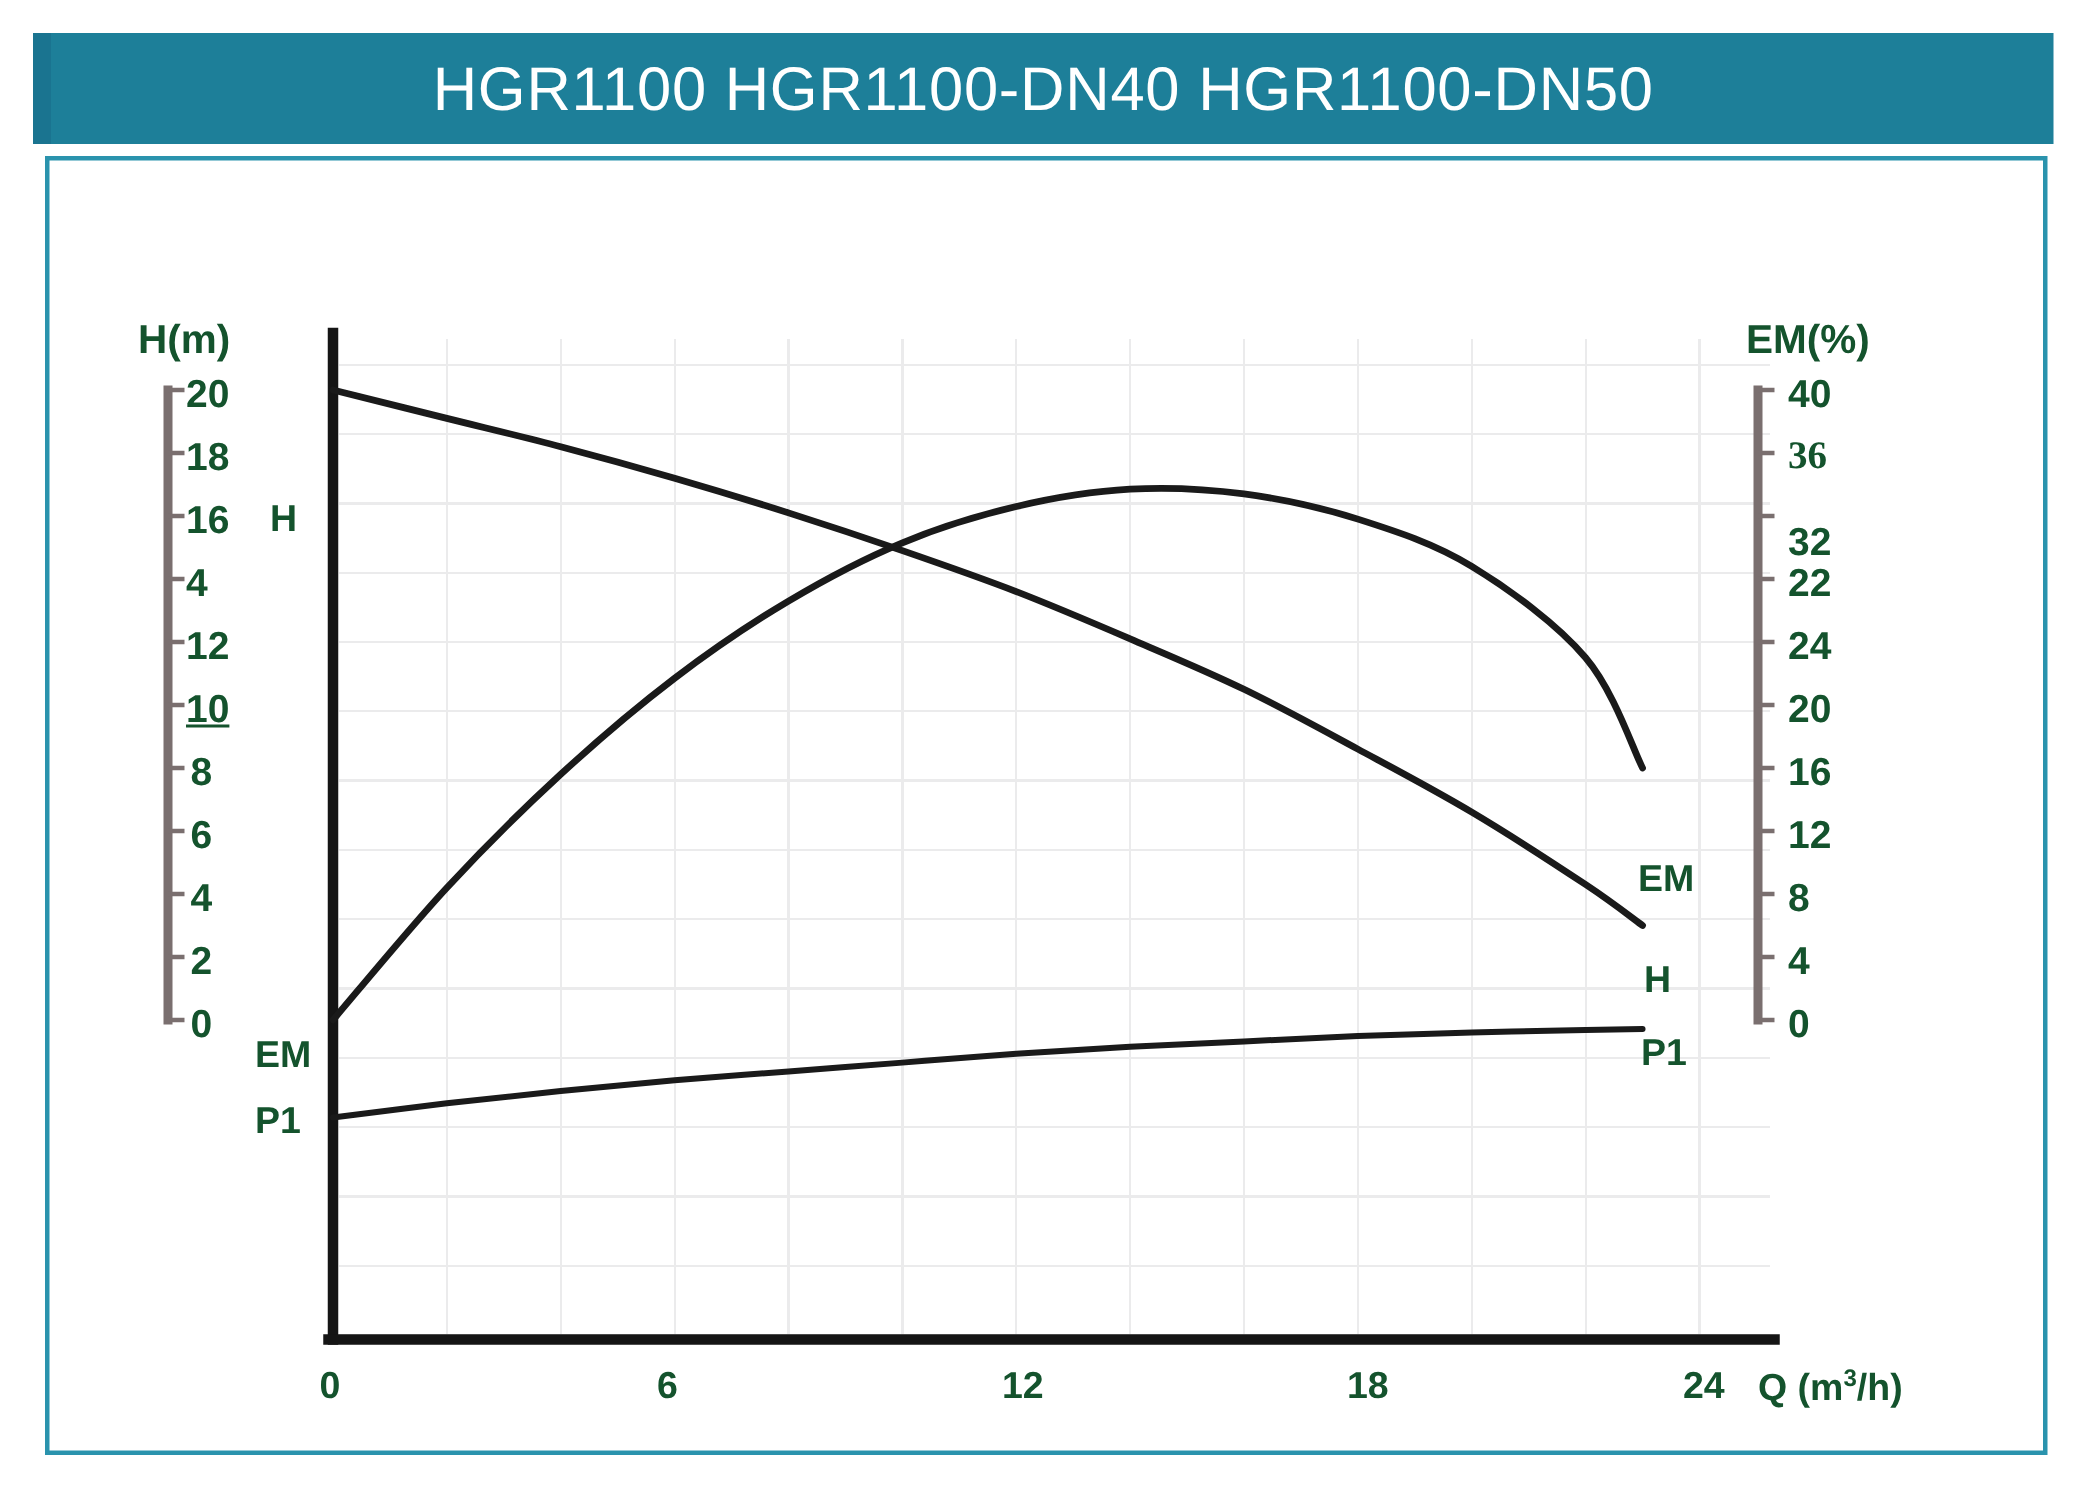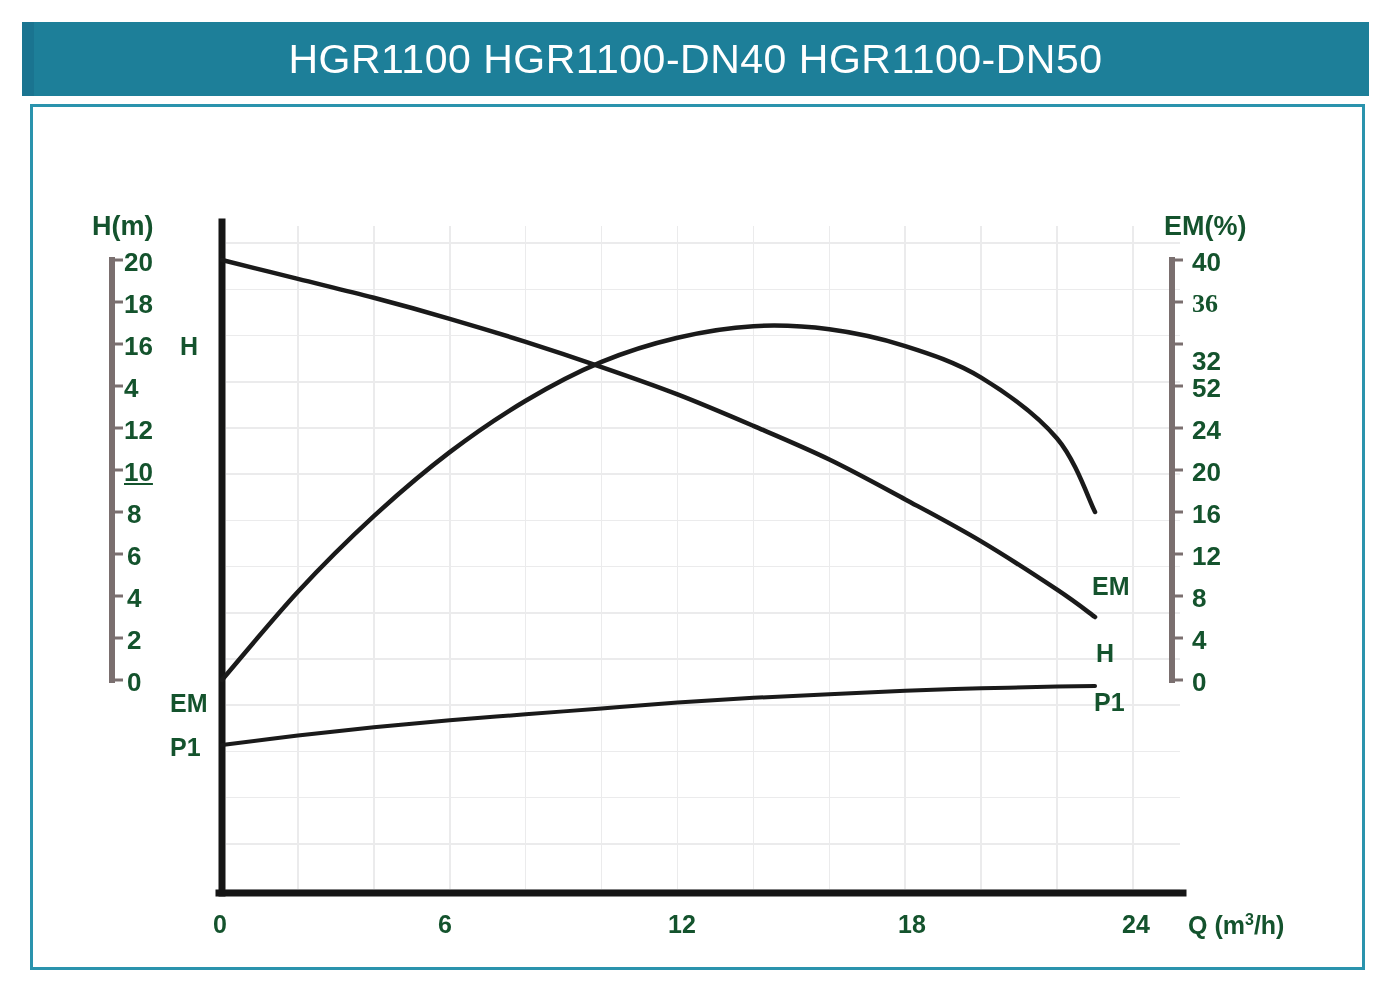--- a/index.html
+++ b/index.html
@@ -45,21 +45,21 @@
     position:absolute;
     color:#14532d;
     font-weight:bold;
     white-space:nowrap;
     line-height:1;
   }
   .axis-title{font-size:27px;}
   .tick-lbl{font-size:26px;}
   .curve-lbl{font-size:25px;}
   .xtick{font-size:25px;}
-  .xunit{font-size:25px;margin-left:16px;}
+  .xunit{font-size:25px;}
   .sup{font-size:16px;vertical-align:super;}
 </style>
 </head>
 <body>
 
 <div id="page">
 
   <div id="banner">
     <div id="banner-accent"></div>
     <div id="banner-title">HGR1100 HGR1100-DN40 HGR1100-DN50</div>
@@ -159,21 +159,21 @@
   <div class="lbl tick-lbl" style="left:127px;top:543px;">6</div>
   <div class="lbl tick-lbl" style="left:127px;top:585px;">4</div>
   <div class="lbl tick-lbl" style="left:127px;top:627px;">2</div>
   <div class="lbl tick-lbl" style="left:127px;top:669px;">0</div>
 
   <div class="lbl axis-title" style="left:1164px;top:213px;text-align:right;">EM(%)</div>
 
   <div class="lbl tick-lbl" style="left:1192px;top:249px;text-align:center;">40</div>
   <div class="lbl tick-lbl" style="left:1192px;top:291px;font-family:Liberation Serif, serif;">36</div>
   <div class="lbl tick-lbl" style="left:1192px;top:333px;margin-top:15px;">32</div>
-  <div class="lbl tick-lbl" style="left:1192px;top:375px;">52</div>
+  <div class="lbl tick-lbl" style="left:1192px;top:375px;">22</div>
   <div class="lbl tick-lbl" style="left:1192px;top:417px;">24</div>
   <div class="lbl tick-lbl" style="left:1192px;top:459px;">20</div>
   <div class="lbl tick-lbl" style="left:1192px;top:501px;">16</div>
   <div class="lbl tick-lbl" style="left:1192px;top:543px;">12</div>
   <div class="lbl tick-lbl" style="left:1192px;top:585px;">8</div>
   <div class="lbl tick-lbl" style="left:1192px;top:627px;">4</div>
   <div class="lbl tick-lbl" style="left:1192px;top:669px;">0</div>
 
   <div class="lbl curve-lbl" style="left:180px;top:334px;">H</div>
   <div class="lbl curve-lbl" style="left:170px;top:691px;">EM</div>

